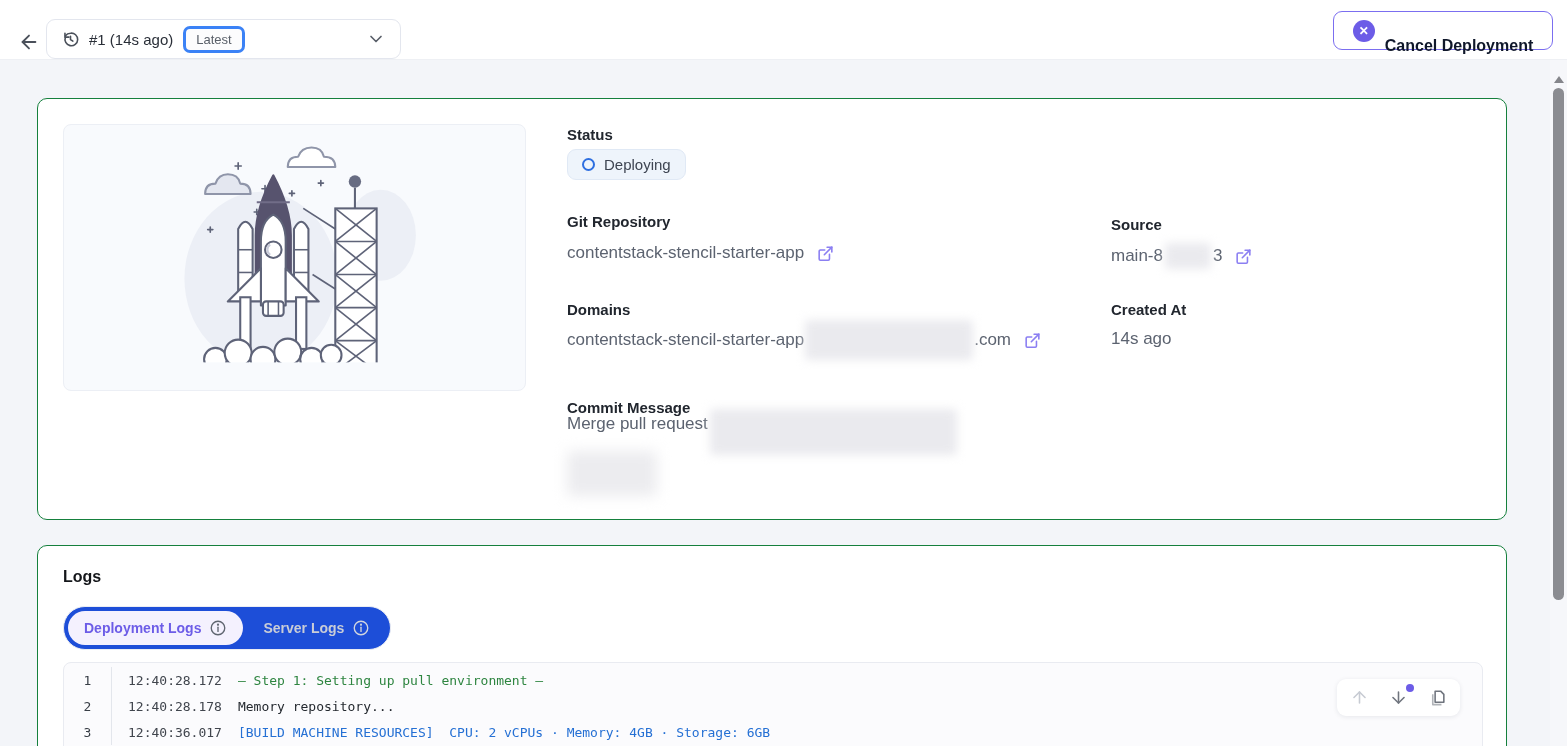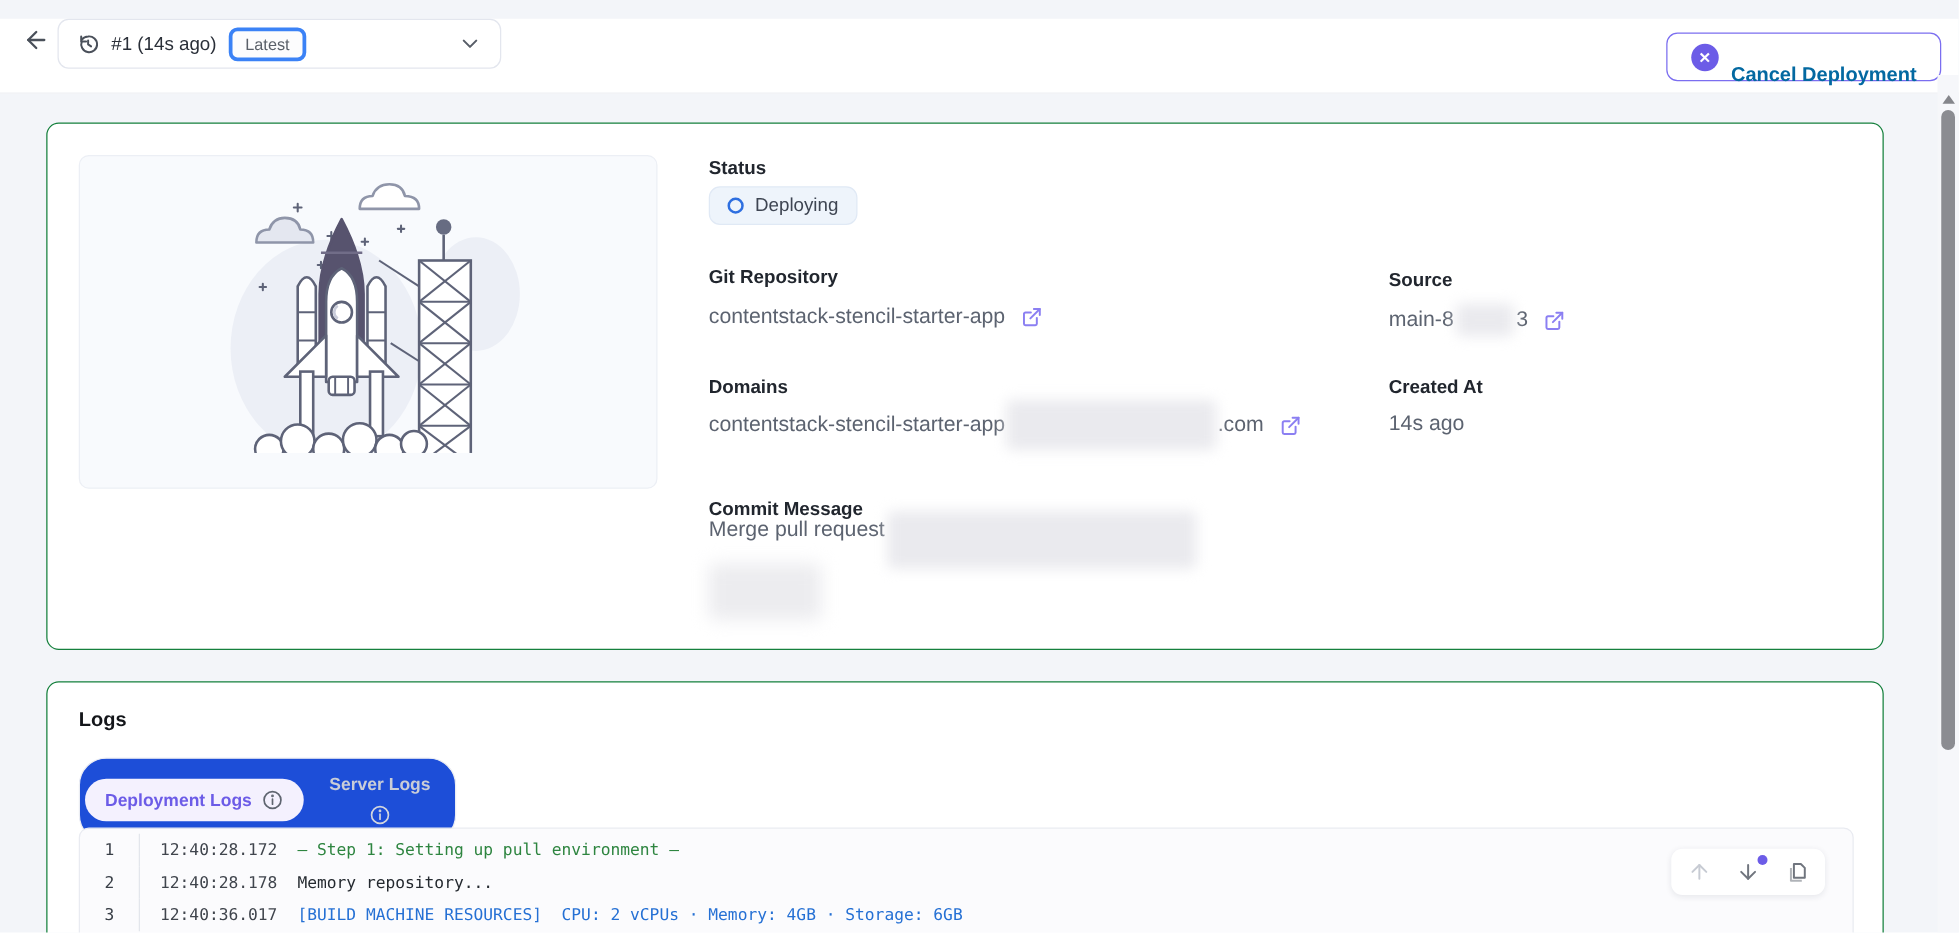--- a/index.html
+++ b/index.html
@@ -5,23 +5,23 @@
   * { margin:0; padding:0; box-sizing:border-box; }
   html,body { width:1567px; height:746px; }
   body {
     position:relative; overflow:hidden;
     background:#F3F5F9;
     font-family:"Liberation Sans", sans-serif;
     color:#21262E;
   }
   
   .topbar {
-    position:absolute; top:15px; left:0; width:1567px; height:60px;
+    position:absolute; top:0; left:0; width:1567px; height:60px;
     background:#FFFFFF; border-bottom:1px solid #EEF0F4;
-    display:flex; align-items:flex-start;
+    display:flex; align-items:flex-end;
   }
   .back-btn { margin-left:12px; width:34px; height:34px; display:flex; align-items:center; justify-content:center; cursor:pointer; }
   .selector {
     margin-left:0px; width:355px; height:40px;
     border:1px solid #E3E6EE; border-radius:9px; background:#fff;
     display:flex; align-items:center; padding:0 14px; cursor:pointer;
   }
   .selector .hist { display:flex; align-items:center; margin-right:9px; }
   .selector .sel-label { font-size:15px; color:#2A2F38; }
   .badge-latest {
@@ -33,21 +33,21 @@
   .cancel-btn {
     position:absolute; right:14px; top:11px; height:39px; width:220px;
     border:1px solid #7B6EF0; border-radius:9px; background:#fff;
     display:flex; align-items:center; justify-content:center; gap:10px; cursor:pointer;
   }
   .cancel-btn .x-circle {
     width:22px; height:22px; border-radius:50%; background:#6C5CE7;
     color:#fff; font-size:12px; font-weight:bold;
     display:flex; align-items:center; justify-content:center;
   }
-  .cancel-btn .cancel-label { color:#0369a1; font-size:16px; font-weight:bold;margin-top:31px; }
+  .cancel-btn .cancel-label { color:#0f172a; font-size:16px; font-weight:bold;margin-top:31px; }
 
   
   .scrolltrack { position:absolute; top:60px; right:0; width:17px; height:686px; background:#F6F7FA; }
   .scroll-up { position:absolute; top:16px; left:4px; width:0; height:0;
     border-left:5px solid transparent; border-right:5px solid transparent; border-bottom:7px solid #85868B; }
   .scrollthumb { position:absolute; top:28px; left:3px; width:11px; height:512px; background:#8B8C91; border-radius:6px; }
 
   
   .card {
     position:absolute; left:37px; width:1470px; background:#fff;
@@ -82,21 +82,21 @@
   
   .logs-title { position:absolute; left:25px; top:22px; font-size:16px; font-weight:bold; color:#14161A; }
   .tabgroup {
     position:absolute; left:25px; top:60px;
     display:inline-flex; align-items:center; gap:4px;
     border:1px solid #EBEDF3; border-radius:22px; background:#1d4ed8; padding:4px;
   }
   .tab { display:flex; align-items:center; gap:8px; padding:8px 16px; border-radius:18px;
     font-size:14px; font-weight:bold; cursor:pointer; }
   .tab.active { background:#F4F1FE; color:#6C5CE7; }
-  .tab.disabled { color:#C9CDD7; cursor:default;flex-direction:column; }
+  .tab.disabled { color:#C9CDD7; cursor:default; }
   .logpanel {
     position:absolute; left:25px; top:116px; width:1420px; height:122px;
     background:#FBFBFD; border:1px solid #E9EBF1; border-radius:8px;
     overflow:hidden; padding-top:4px;
   }
   .logrow { display:flex; align-items:center; height:26px;
     font-family:"DejaVu Sans Mono", monospace; font-size:13px; }
   .lnum { width:48px; flex:0 0 48px; align-self:stretch; display:flex; align-items:center; justify-content:center;
     border-right:1px solid #E3E6EC; color:#383E46; }
   .ltime { margin-left:16px; color:#40454D; white-space:pre; }

